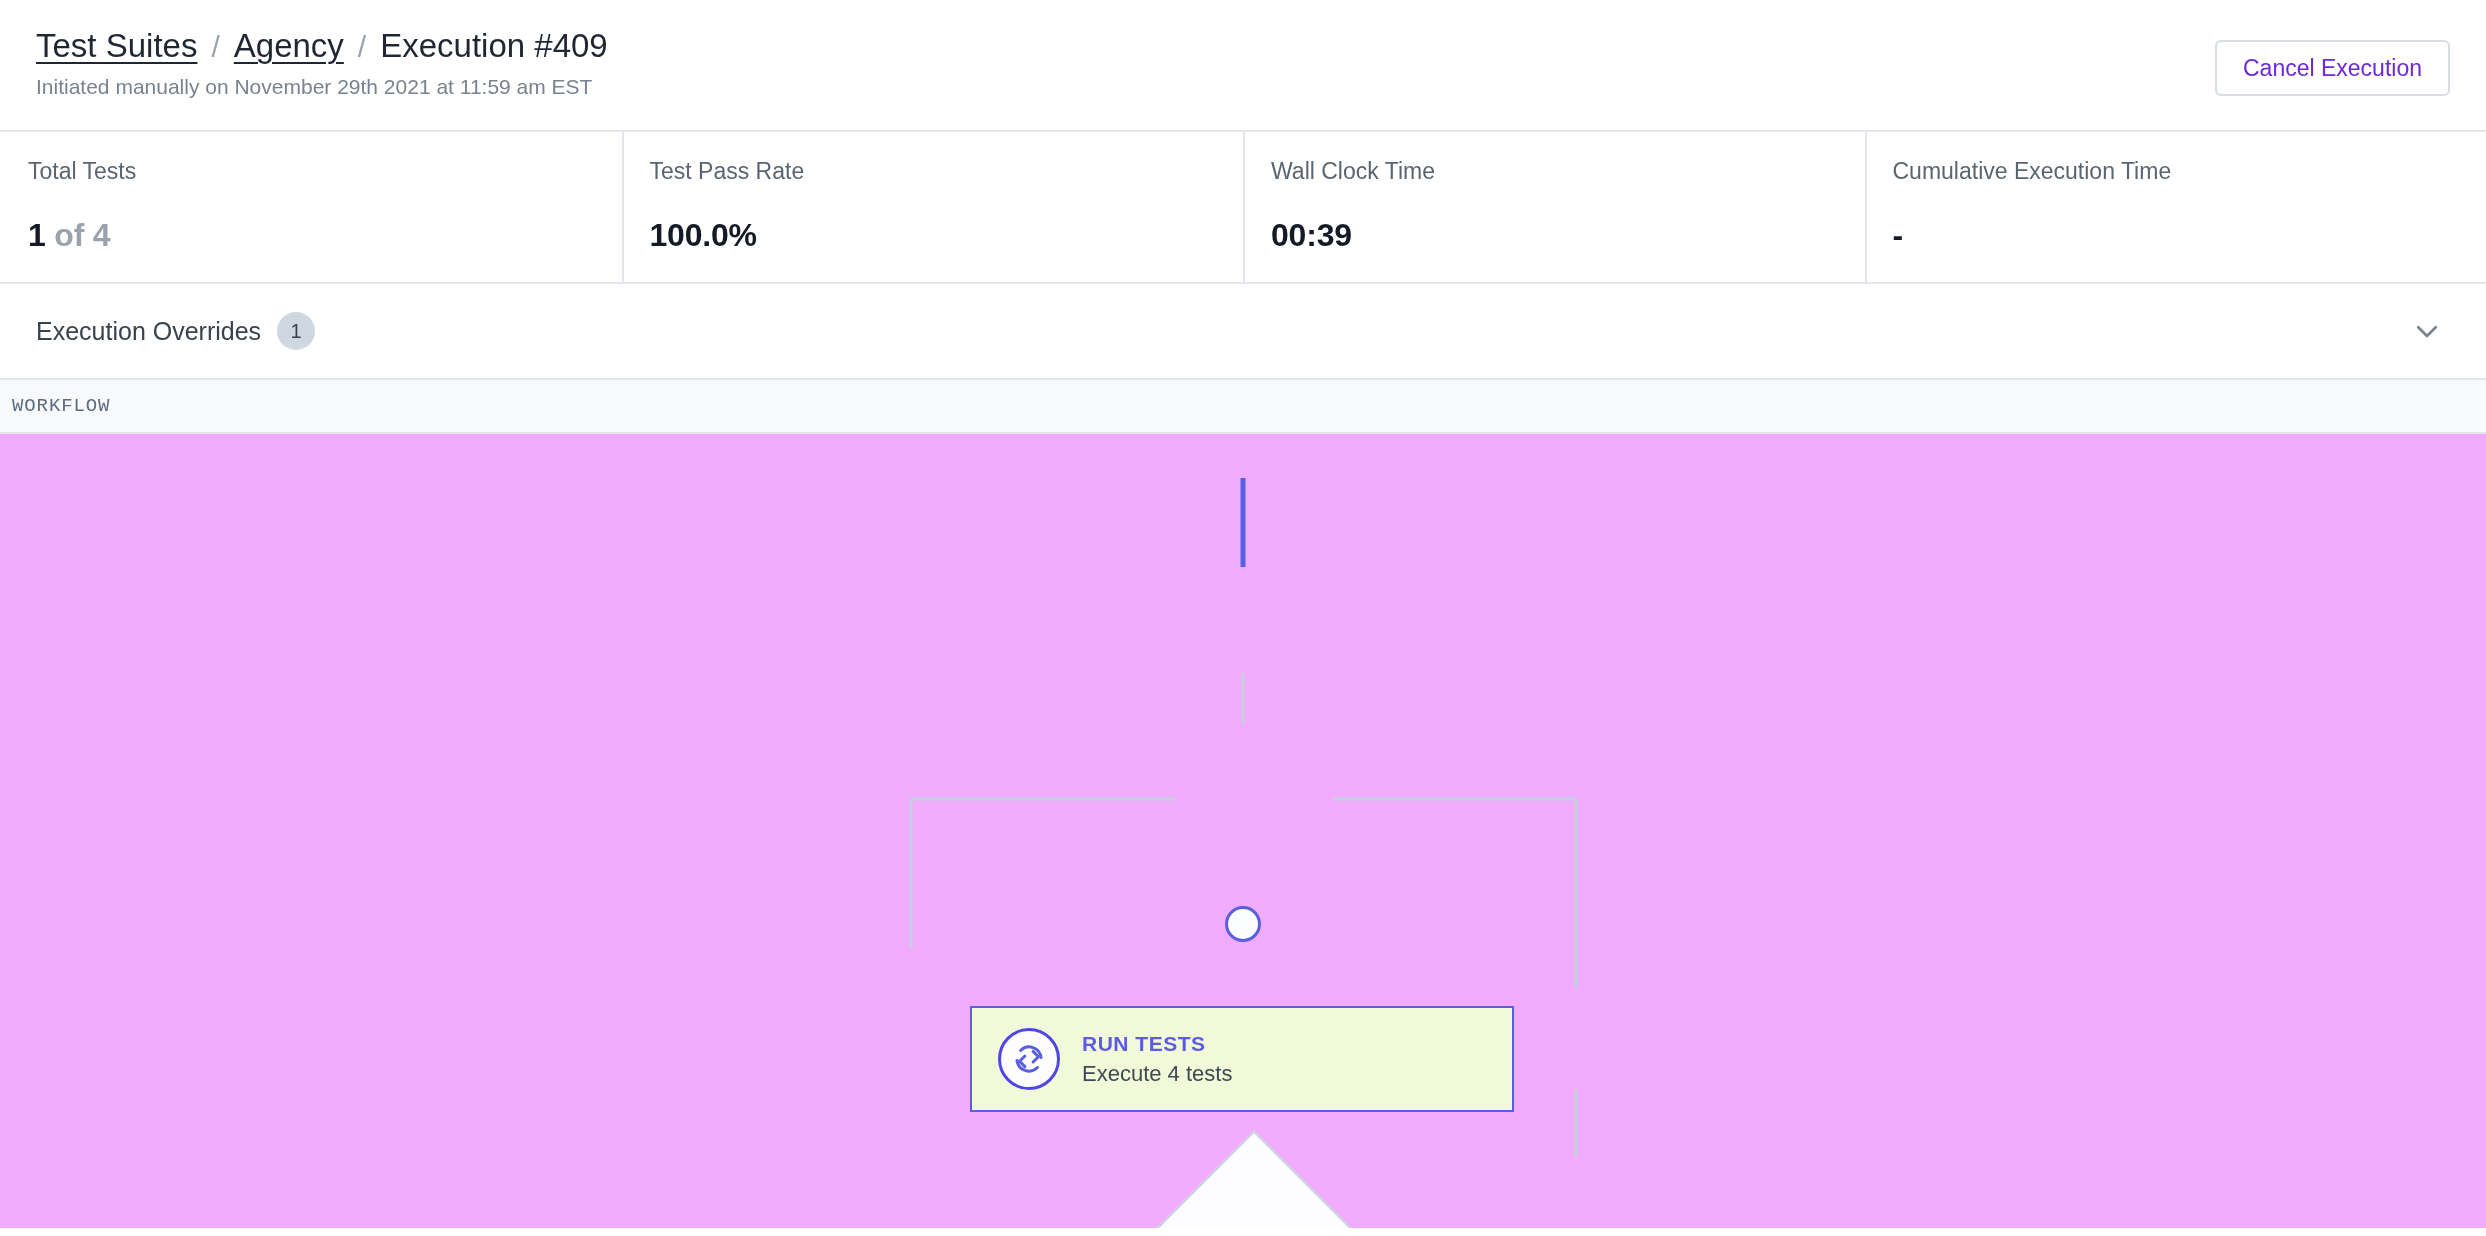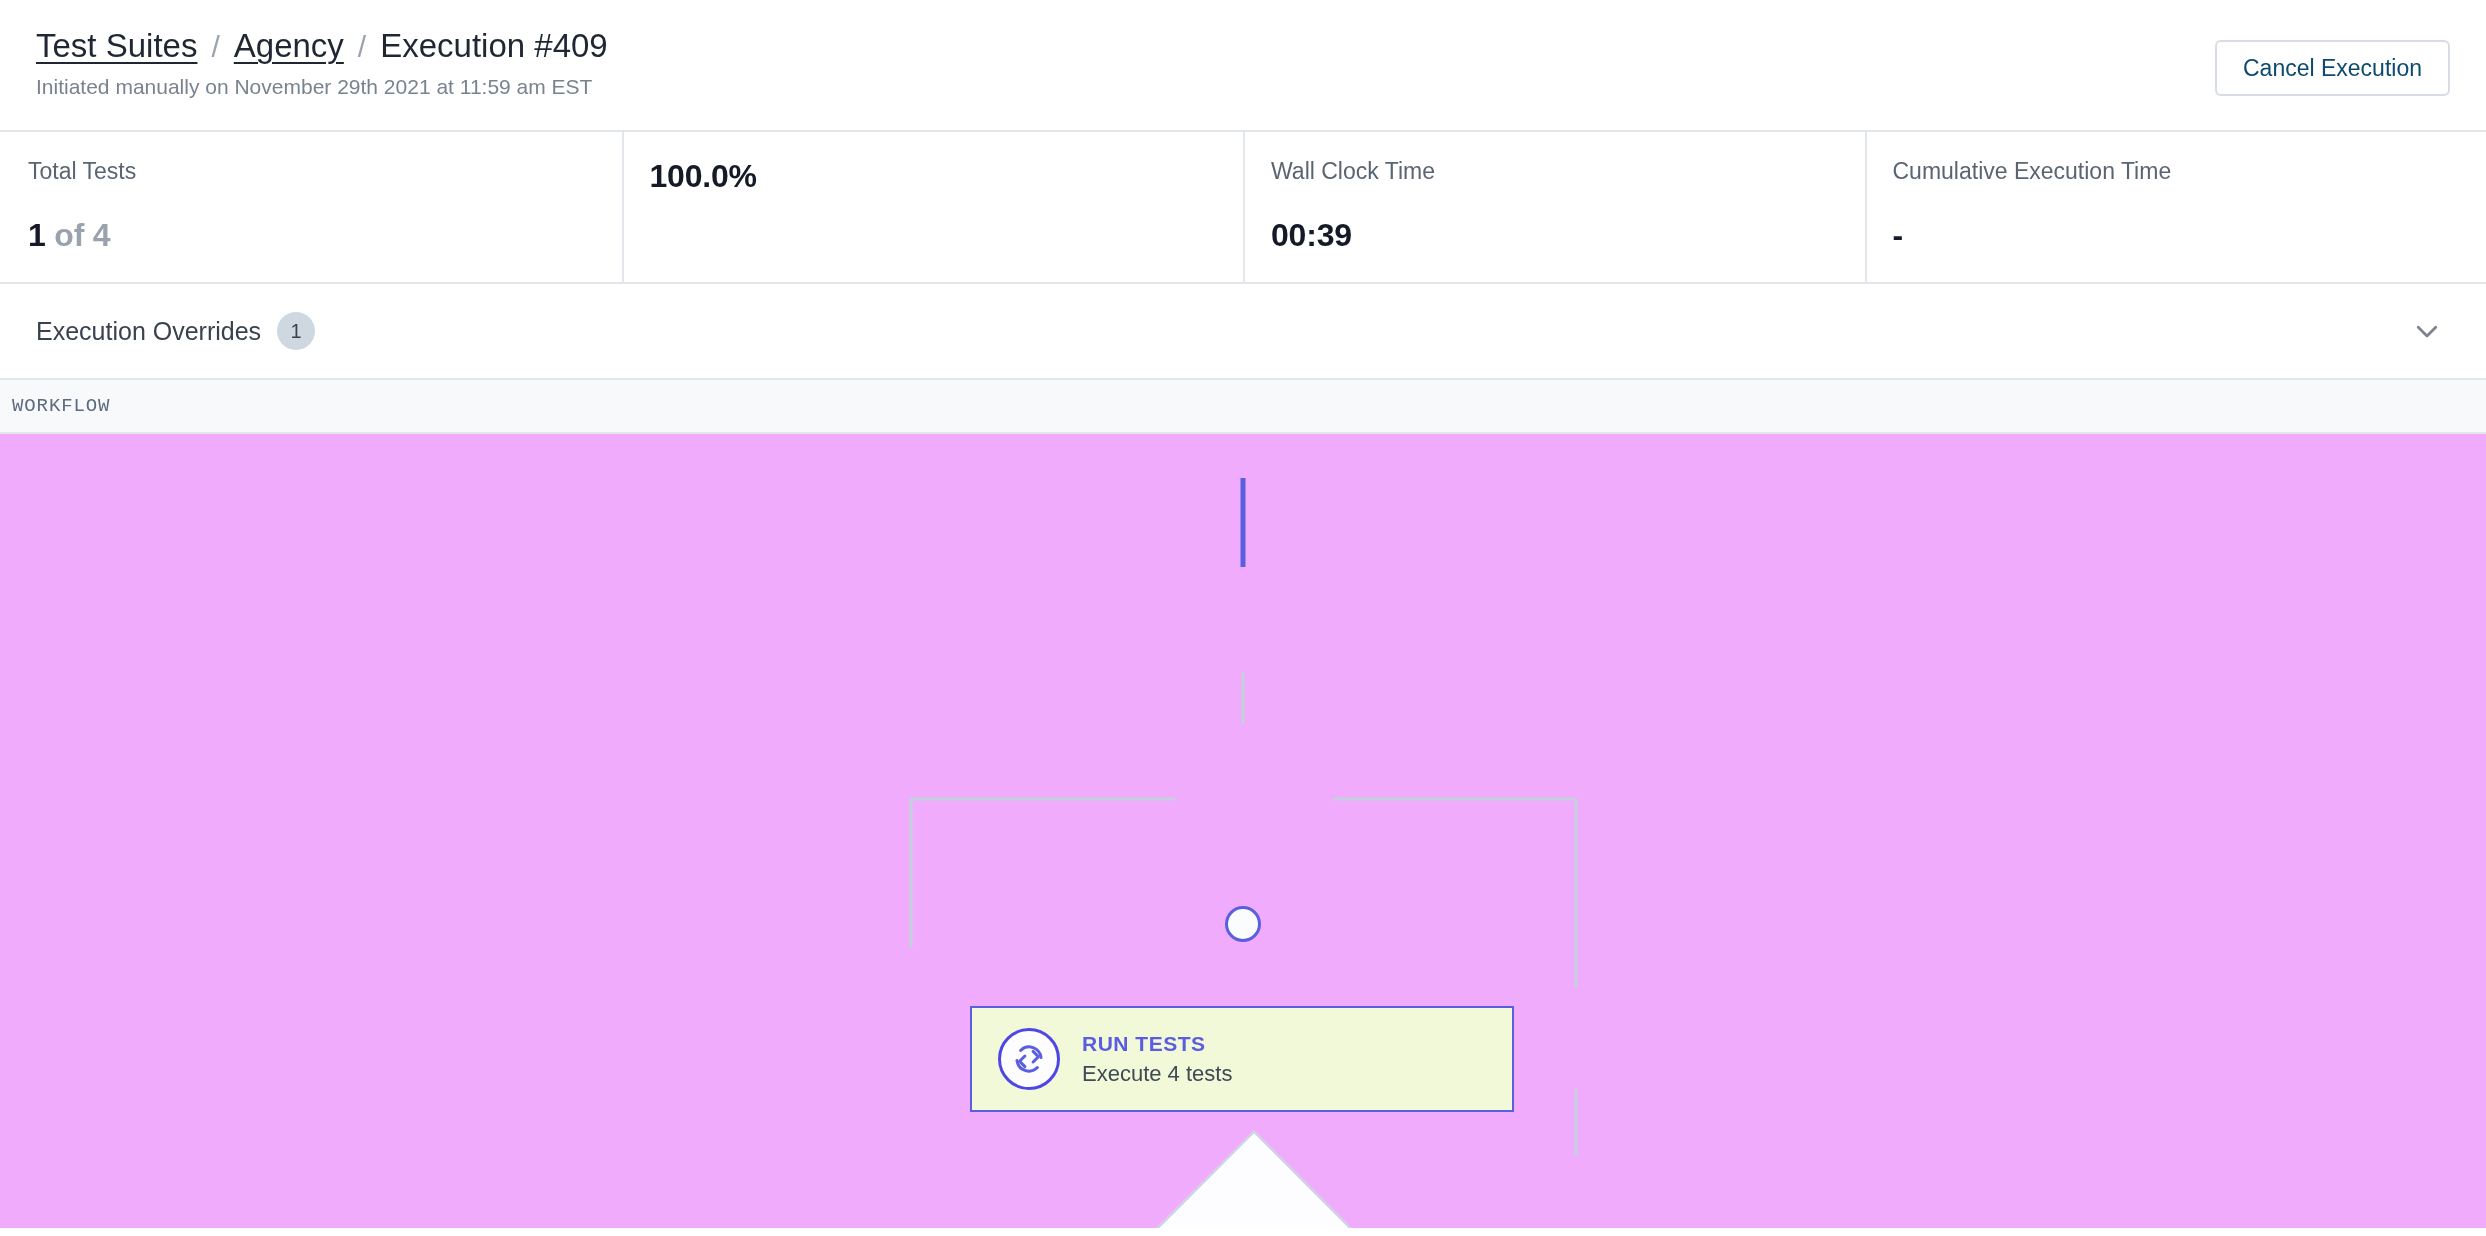--- a/index.html
+++ b/index.html
@@ -59,21 +59,21 @@
 
   .cancel-button {
     position: absolute;
     top: 40px;
     right: 36px;
     height: 56px;
     padding: 0 26px;
     background: #ffffff;
     border: 2px solid #d8dde3;
     border-radius: 6px;
-    color: #0c4a6e;
+    color: #6d28d9;
     font-size: 23px;
     font-family: "Liberation Sans", sans-serif;
     cursor: pointer;
     display: flex;
     align-items: center;
   }
 
   
   .stats {
     display: flex;
@@ -278,20 +278,21 @@
   </div>
 
   <div class="stats">
 
     <div class="stat-card">
       <div class="stat-label">Total Tests</div>
       <div class="stat-value"><span>1</span><span class="muted"> of 4</span></div>
     </div>
 
     <div class="stat-card">
+      <div class="stat-label">Test Pass Rate</div>
       <div class="stat-value"><span>100.0%</span><span class="muted"></span></div>
     </div>
 
     <div class="stat-card">
       <div class="stat-label">Wall Clock Time</div>
       <div class="stat-value"><span>00:39</span><span class="muted"></span></div>
     </div>
 
     <div class="stat-card">
       <div class="stat-label">Cumulative Execution Time</div>

